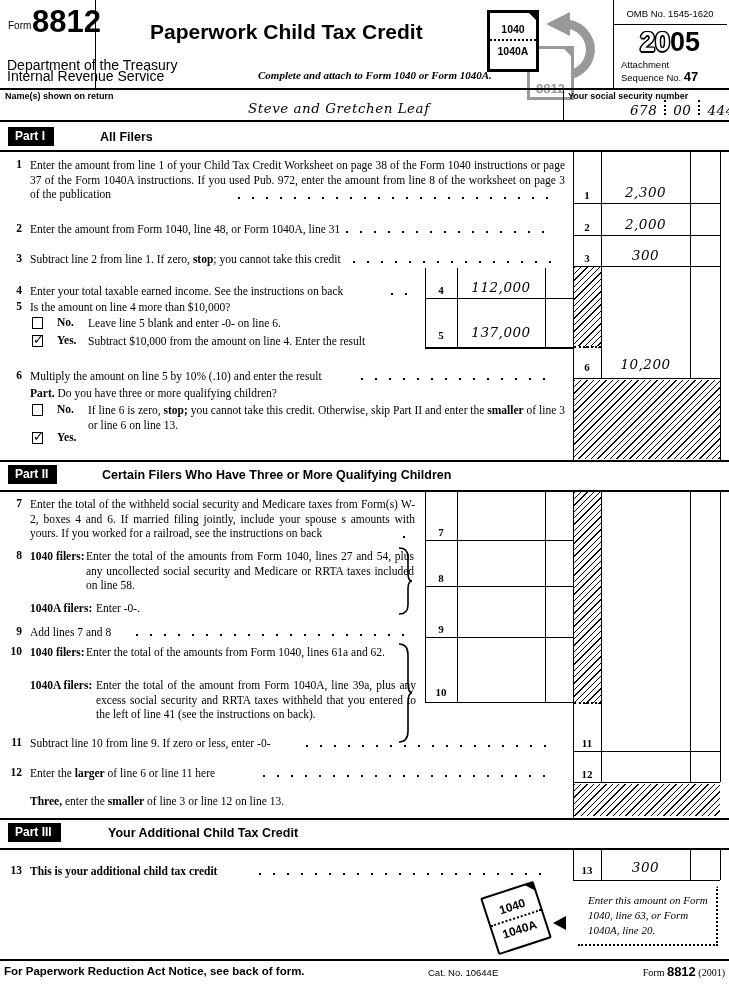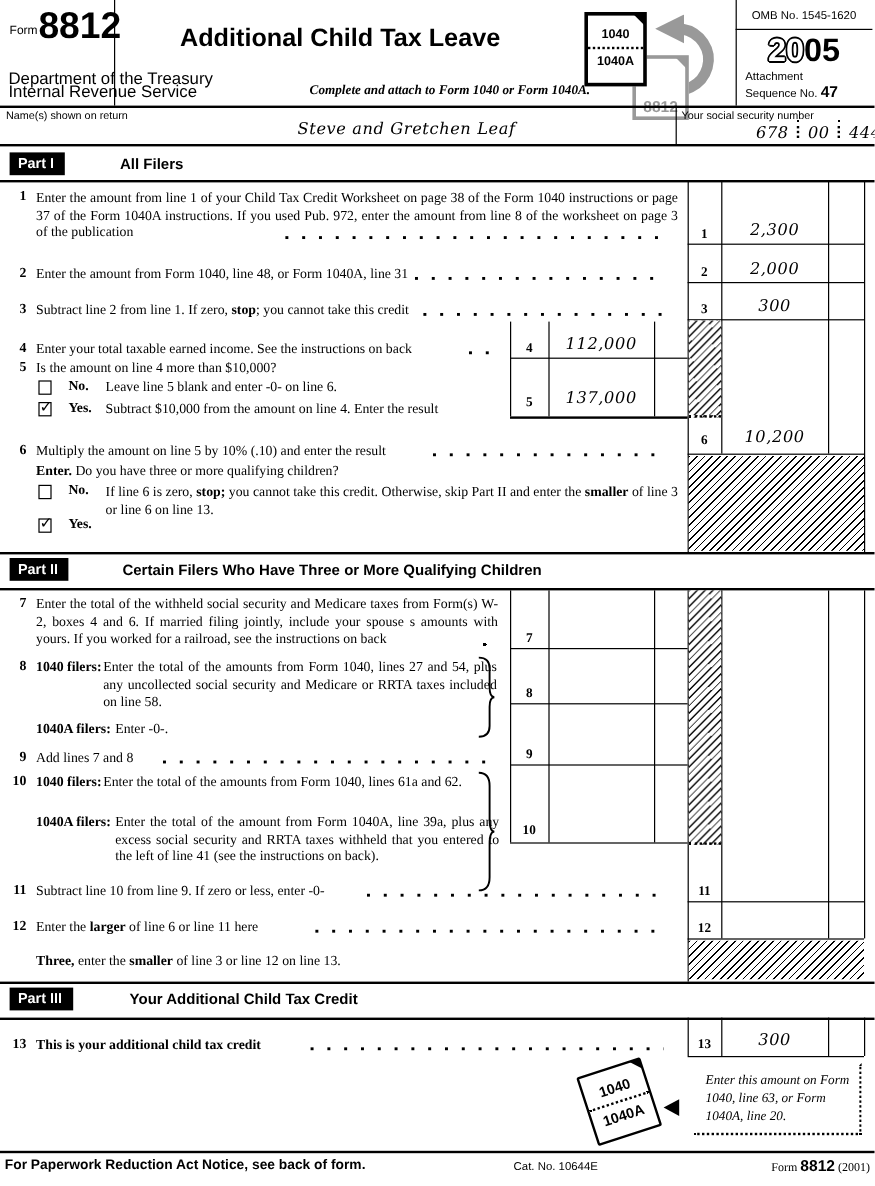--- a/index.html
+++ b/index.html
@@ -28,21 +28,21 @@
           background-image:radial-gradient(circle 1.5px at 2px 2px,#000 98%,transparent 100%);
           background-size:14px 4px; background-repeat:repeat-x; }
   .checkbox { position:absolute; width:11px; height:12px; border:1.7px solid #000;
               background:#fff; }
   .checkbox .mark { position:absolute; left:0px; top:-4px; font-size:13px; font-weight:bold;
                     font-family:"DejaVu Sans",sans-serif; }
   .cblabel { position:absolute; font-weight:bold; font-size:11.5px; }
   .part-tag { position:absolute; background:#000; color:#fff; font-family:"Liberation Sans",sans-serif;
               font-weight:bold; font-size:12px; padding:2px 9px 3px 7px; }
   .part-title { position:absolute; font-family:"Liberation Sans",sans-serif; font-weight:bold; font-size:12.5px;text-align:right; }
-  .smalllabel { font-family:"Liberation Sans",sans-serif; font-size:9px; }
+  .smalllabel { font-family:"Liberation Sans",sans-serif; font-size:9px;font-weight:bold; }
   .yr20 { color:#fff; text-shadow:-1.5px 0 #000,1.5px 0 #000,0 -1.5px #000,0 1.5px #000,
           -1px -1px #000,1px 1px #000,-1px 1px #000,1px -1px #000; }
   .doc { position:absolute; background:#fff; border:2.5px solid #000; }
   .doc-gray { border-color:#999; color:#999; }
   .fold { position:absolute; top:-1px; right:-1px; width:0; height:0;
           border-left:9px solid transparent; border-top:9px solid #000; }
   .fold-gray { border-top-color:#999; }
   .doc-num { text-align:center; font-family:"Liberation Sans",sans-serif; font-weight:bold; font-size:10.5px; }
   .ssn-sep { width:0; border-left:2px dotted #000; height:15px; margin:0 7px; display:inline-block; }
   .note-box { position:absolute; border-right:2.5px dotted #000; border-bottom:2.5px dotted #000;
@@ -56,21 +56,21 @@
 <div class="page">
 
   <div class="abs sans" style="left:8px;top:20px;font-size:10px">Form</div>
   <div class="abs sans b" style="left:32px;top:4px;font-size:31px">8812</div>
   <div class="abs sans" style="left:7px;top:60px;font-size:14px;line-height:10.5px">
     <div>Department of the Treasury</div>
     <div>Internal Revenue Service</div>
   </div>
   <div class="vline" style="left:95px;top:0;height:88px"></div>
 
-  <div class="abs sans b" style="left:150px;top:20px;font-size:21px">Additional Child Tax Leave</div>
+  <div class="abs sans b" style="left:150px;top:20px;font-size:21px">Paperwork Child Tax Credit</div>
   <div class="abs serif b i" style="left:258px;top:69px;font-size:11px">Complete and attach to Form 1040 or Form 1040A.</div>
 
   <svg class="abs" width="82" height="76" viewBox="0 0 82 76" style="left:540px;top:12px">
     <path d="M28 12 A27 26 0 1 1 14 62" fill="none" stroke="#999" stroke-width="9"></path>
     <polygon points="30,0 30,24 6,12" fill="#999"></polygon>
   </svg>
   <div class="doc doc-gray abs" style="left:527px;top:46px;width:47px;height:54px;border-width:3px">
     <div class="fold fold-gray"></div>
     <div class="doc-num" style="color:#999;font-size:13px;margin-top:32px">8812</div>
   </div>
@@ -159,21 +159,21 @@
   <div class="abs txt nojust" style="left:88px;top:316px;width:330px">Leave line 5 blank and enter -0- on line 6.</div>
   <div class="checkbox" style="left:32px;top:335px">
       <span class="mark">✓</span>
     </div>
   <div class="cblabel" style="left:57px;top:334px">Yes.</div>
   <div class="abs txt nojust" style="left:88px;top:334px;width:335px">Subtract $10,000 from the amount on line 4. Enter the result</div>
 
   <div class="abs lineno" style="left:0;top:369px">6</div>
   <div class="abs txt nojust" style="left:30px;top:369px;width:535px">Multiply the amount on line 5 by 10% (.10) and enter the result</div>
   <div class="dots" style="left:360px;top:377px;width:193px"></div>
-  <div class="abs txt nojust" style="left:30px;top:386px;width:535px"><span class="b">Enter.</span><span> Do you have three or more qualifying children?</span></div>
+  <div class="abs txt nojust" style="left:30px;top:386px;width:535px"><span class="b">Part.</span><span> Do you have three or more qualifying children?</span></div>
   <div class="checkbox" style="left:32px;top:404px">
       <span class="mark"></span>
     </div>
   <div class="cblabel" style="left:57px;top:403px">No.</div>
   <div class="abs txt" style="left:88px;top:403px;width:477px"><span>If line 6 is zero, </span><span class="b">stop;</span><span> you cannot take this credit. Otherwise, skip Part II and enter the </span><span class="b">smaller</span><span> of line 3 or line 6 on line 13.</span></div>
   <div class="checkbox" style="left:32px;top:432px">
       <span class="mark">✓</span>
     </div>
   <div class="cblabel" style="left:57px;top:431px">Yes.</div>
 

